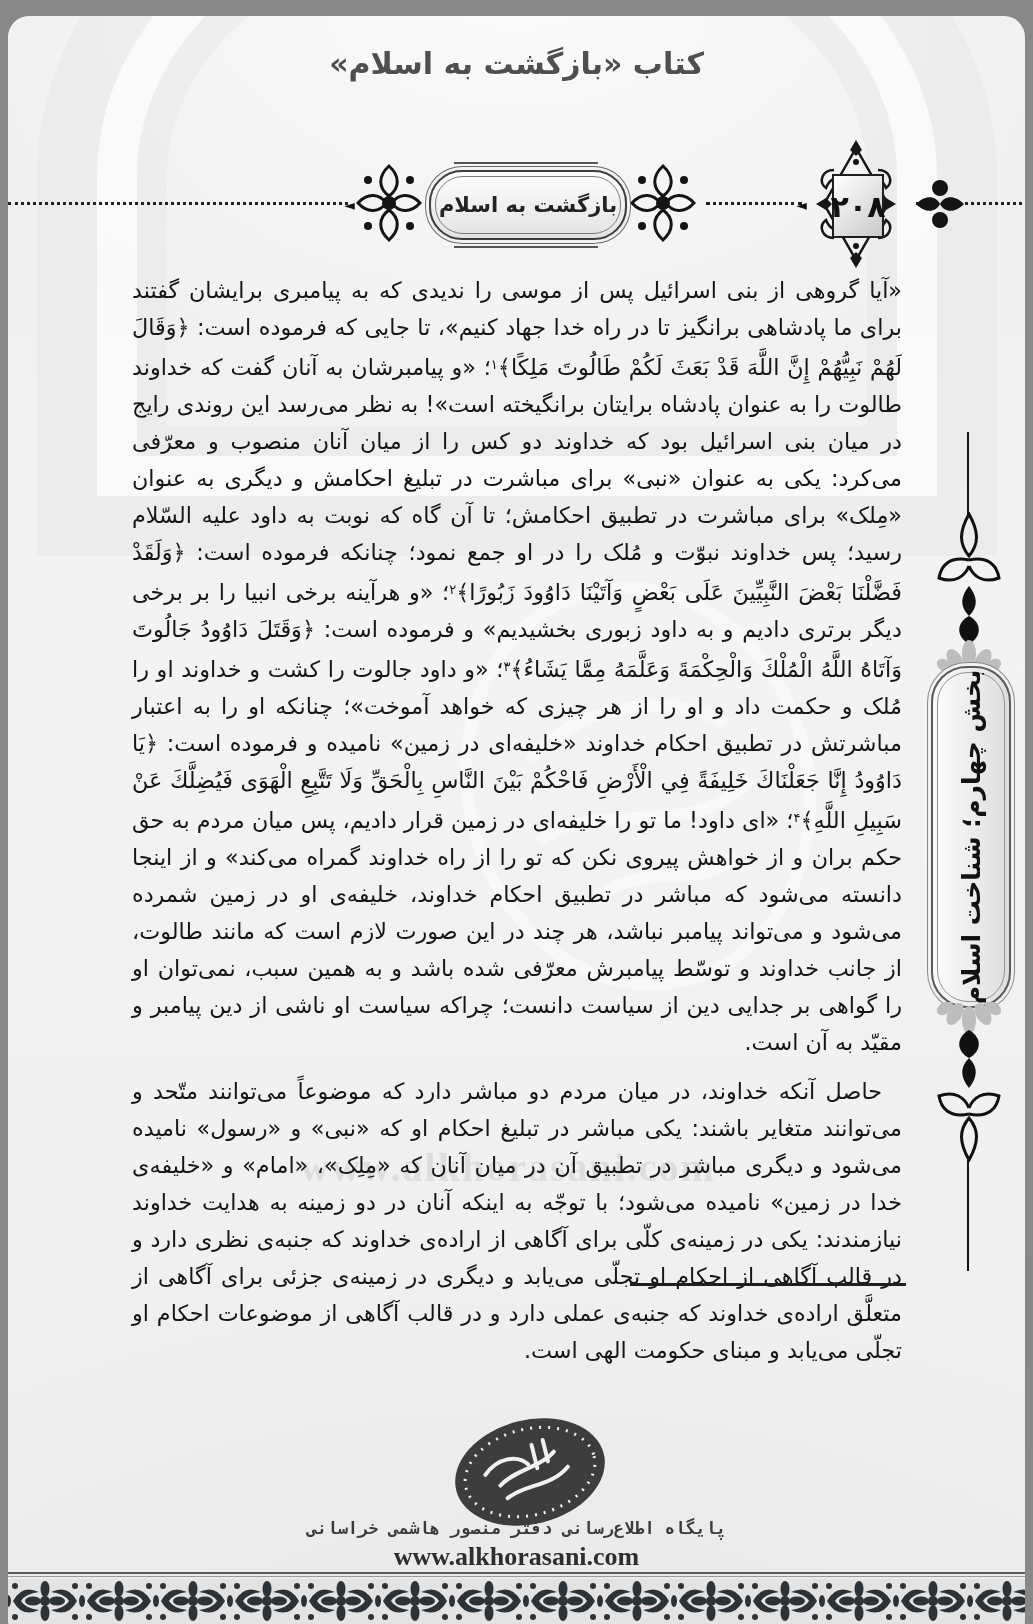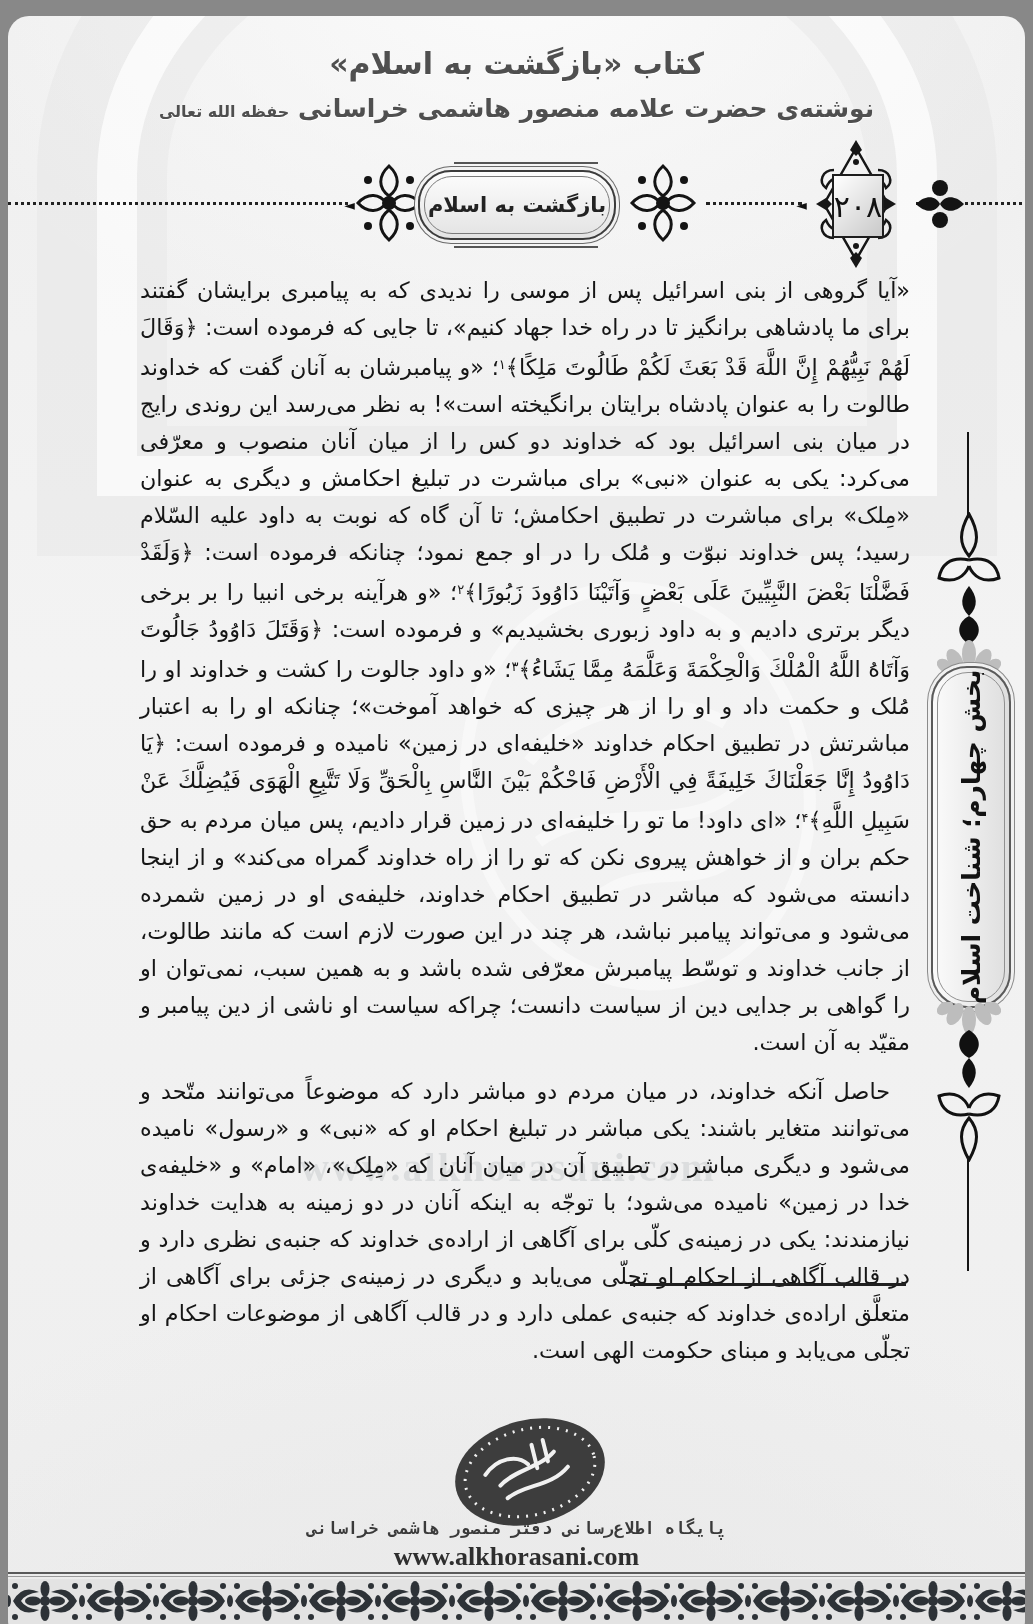--- a/index.html
+++ b/index.html
@@ -19,34 +19,34 @@
     box-shadow:0 0 0 60px rgba(220,220,220,.25), inset 0 0 0 30px rgba(225,225,225,.35);}
   .hdr1{position:absolute;top:30px;left:0;width:100%;text-align:center;
     font-size:30px;font-weight:bold;color:#4f4f4f;text-shadow:0 1px 0 #fff;}
   .hdr2{position:absolute;top:78px;left:0;width:100%;text-align:center;
     font-size:25px;font-weight:bold;color:#4f4f4f;text-shadow:0 1px 0 #fff;}
   .hdr2 .suffix{font-size:16px;}
   
   .dotline{position:absolute;top:186px;height:0;border-top:3px dotted #222;}
   .dl-a{left:0;width:340px;} .dl-b{left:698px;width:96px;} .dl-c{left:908px;width:125px;}
   .arrow{position:absolute;top:181px;font-size:14px;color:#111;}
-  .cartouche{position:absolute;left:410px;top:154px;width:194px;height:66px;
+  .cartouche{position:absolute;left:421px;top:154px;width:194px;height:66px;
     border:2px solid #3c3c3c;border-radius:33px;background:linear-gradient(180deg,#fdfdfd,#e3e3e3);
     box-shadow:0 0 0 3px #f2f2f2, 0 0 0 4px #6a6a6a;}
   .cartouche-inner{position:absolute;inset:4px;border:1px solid #7a7a7a;border-radius:28px;
     display:flex;align-items:center;justify-content:center;font-size:21px;font-weight:bold;color:#222;}
   .bracket{position:absolute;left:446px;width:144px;height:0;border-top:2px solid #555;}
   .br-t{top:146px;} .br-b{top:230px;}
   .orn{position:absolute;}
   .pagenum-box{position:absolute;left:824px;top:158px;width:48px;height:60px;
     background:linear-gradient(135deg,#ffffff,#c9c9c9);border:2px solid #1d1d1d;
     display:flex;align-items:center;justify-content:center;
-    font-size:30px;font-weight:400;color:#111;}
-  
-  .bodycol{position:absolute;left:132px;top:256px;width:770px;direction:rtl;text-align:justify;z-index:3;}
+    font-size:30px;font-weight:700;color:#111;}
+  
+  .bodycol{position:absolute;left:124px;top:256px;width:770px;direction:rtl;text-align:justify;z-index:3;}
   .bp{margin:0;font-size:22.3px;line-height:37px;color:#161616;}
   .bp + .bp{margin-top:12px;text-indent:20px;}
   .verse{font-weight:500;}
   .sup{font-size:13px;vertical-align:6px;}
   
   .fnsep{position:absolute;left:622px;top:1267px;width:276px;height:3px;background:#1f1f1f;z-index:3;}
   .fnotes{position:absolute;right:137px;top:1282px;direction:rtl;text-align:right;
     font-size:19.5px;line-height:31px;color:#1a1a1a;z-index:3;}
   
   .wm-site{position:absolute;left:500px;top:1128px;transform:translateX(-50%);
@@ -74,24 +74,20 @@
   svg{display:block;}
 </style>
 </head>
 <body>
 
 <div class="page">
 
   <div class="bg-arch"></div>
 
   <div class="hdr1">کتاب «بازگشت به اسلام»</div>
-  <div class="hdr2">
-    <span>نوشته‌ی حضرت علامه منصور هاشمی خراسانی</span>
-    <span class="suffix">حفظه الله تعالی</span>
-  </div>
 
   <div class="dotline dl-a"></div>
   <div class="dotline dl-b"></div>
   <div class="dotline dl-c"></div>
   <div class="arrow" style="left:336px;">◄</div>
   <div class="arrow" style="left:788px;">◄</div>
 
   <svg class="orn" style="left:340px;top:144px;" width="82" height="86" viewBox="0 0 82 86">
     <g fill="none" stroke="#141414" stroke-width="3">
       <path d="M41 6 C52 16 52 28 41 36 C30 28 30 16 41 6 Z"></path>

